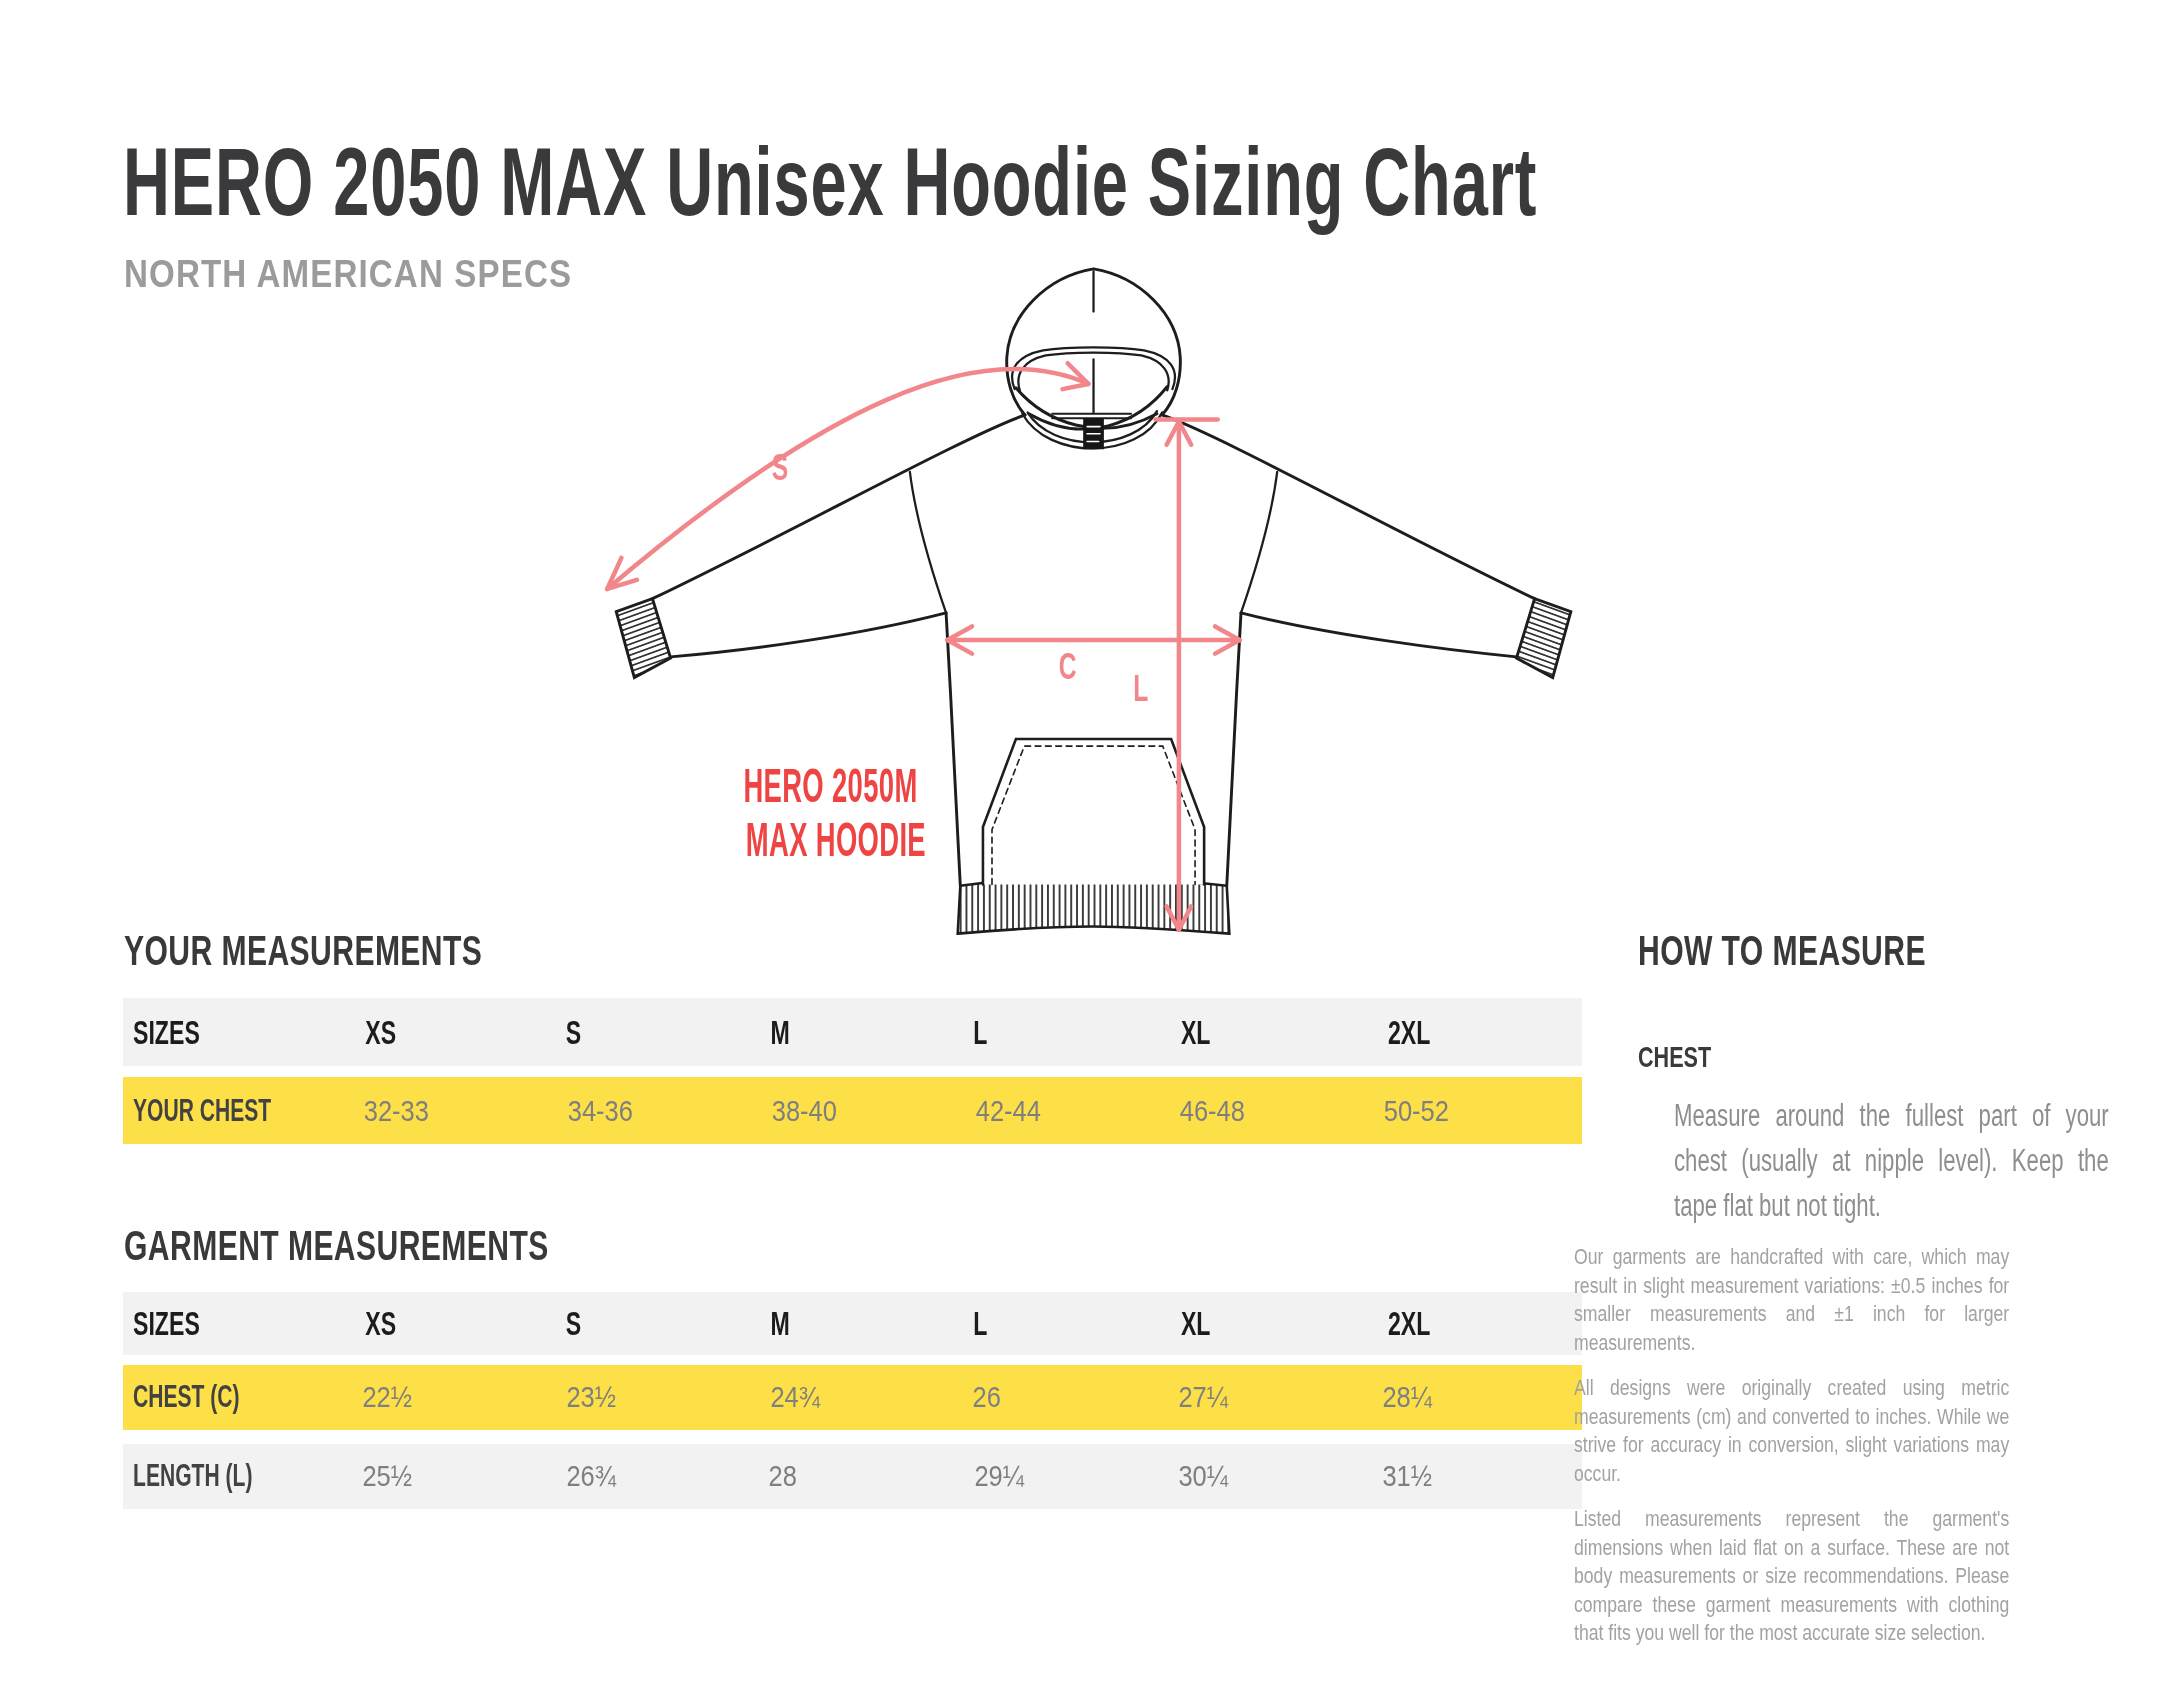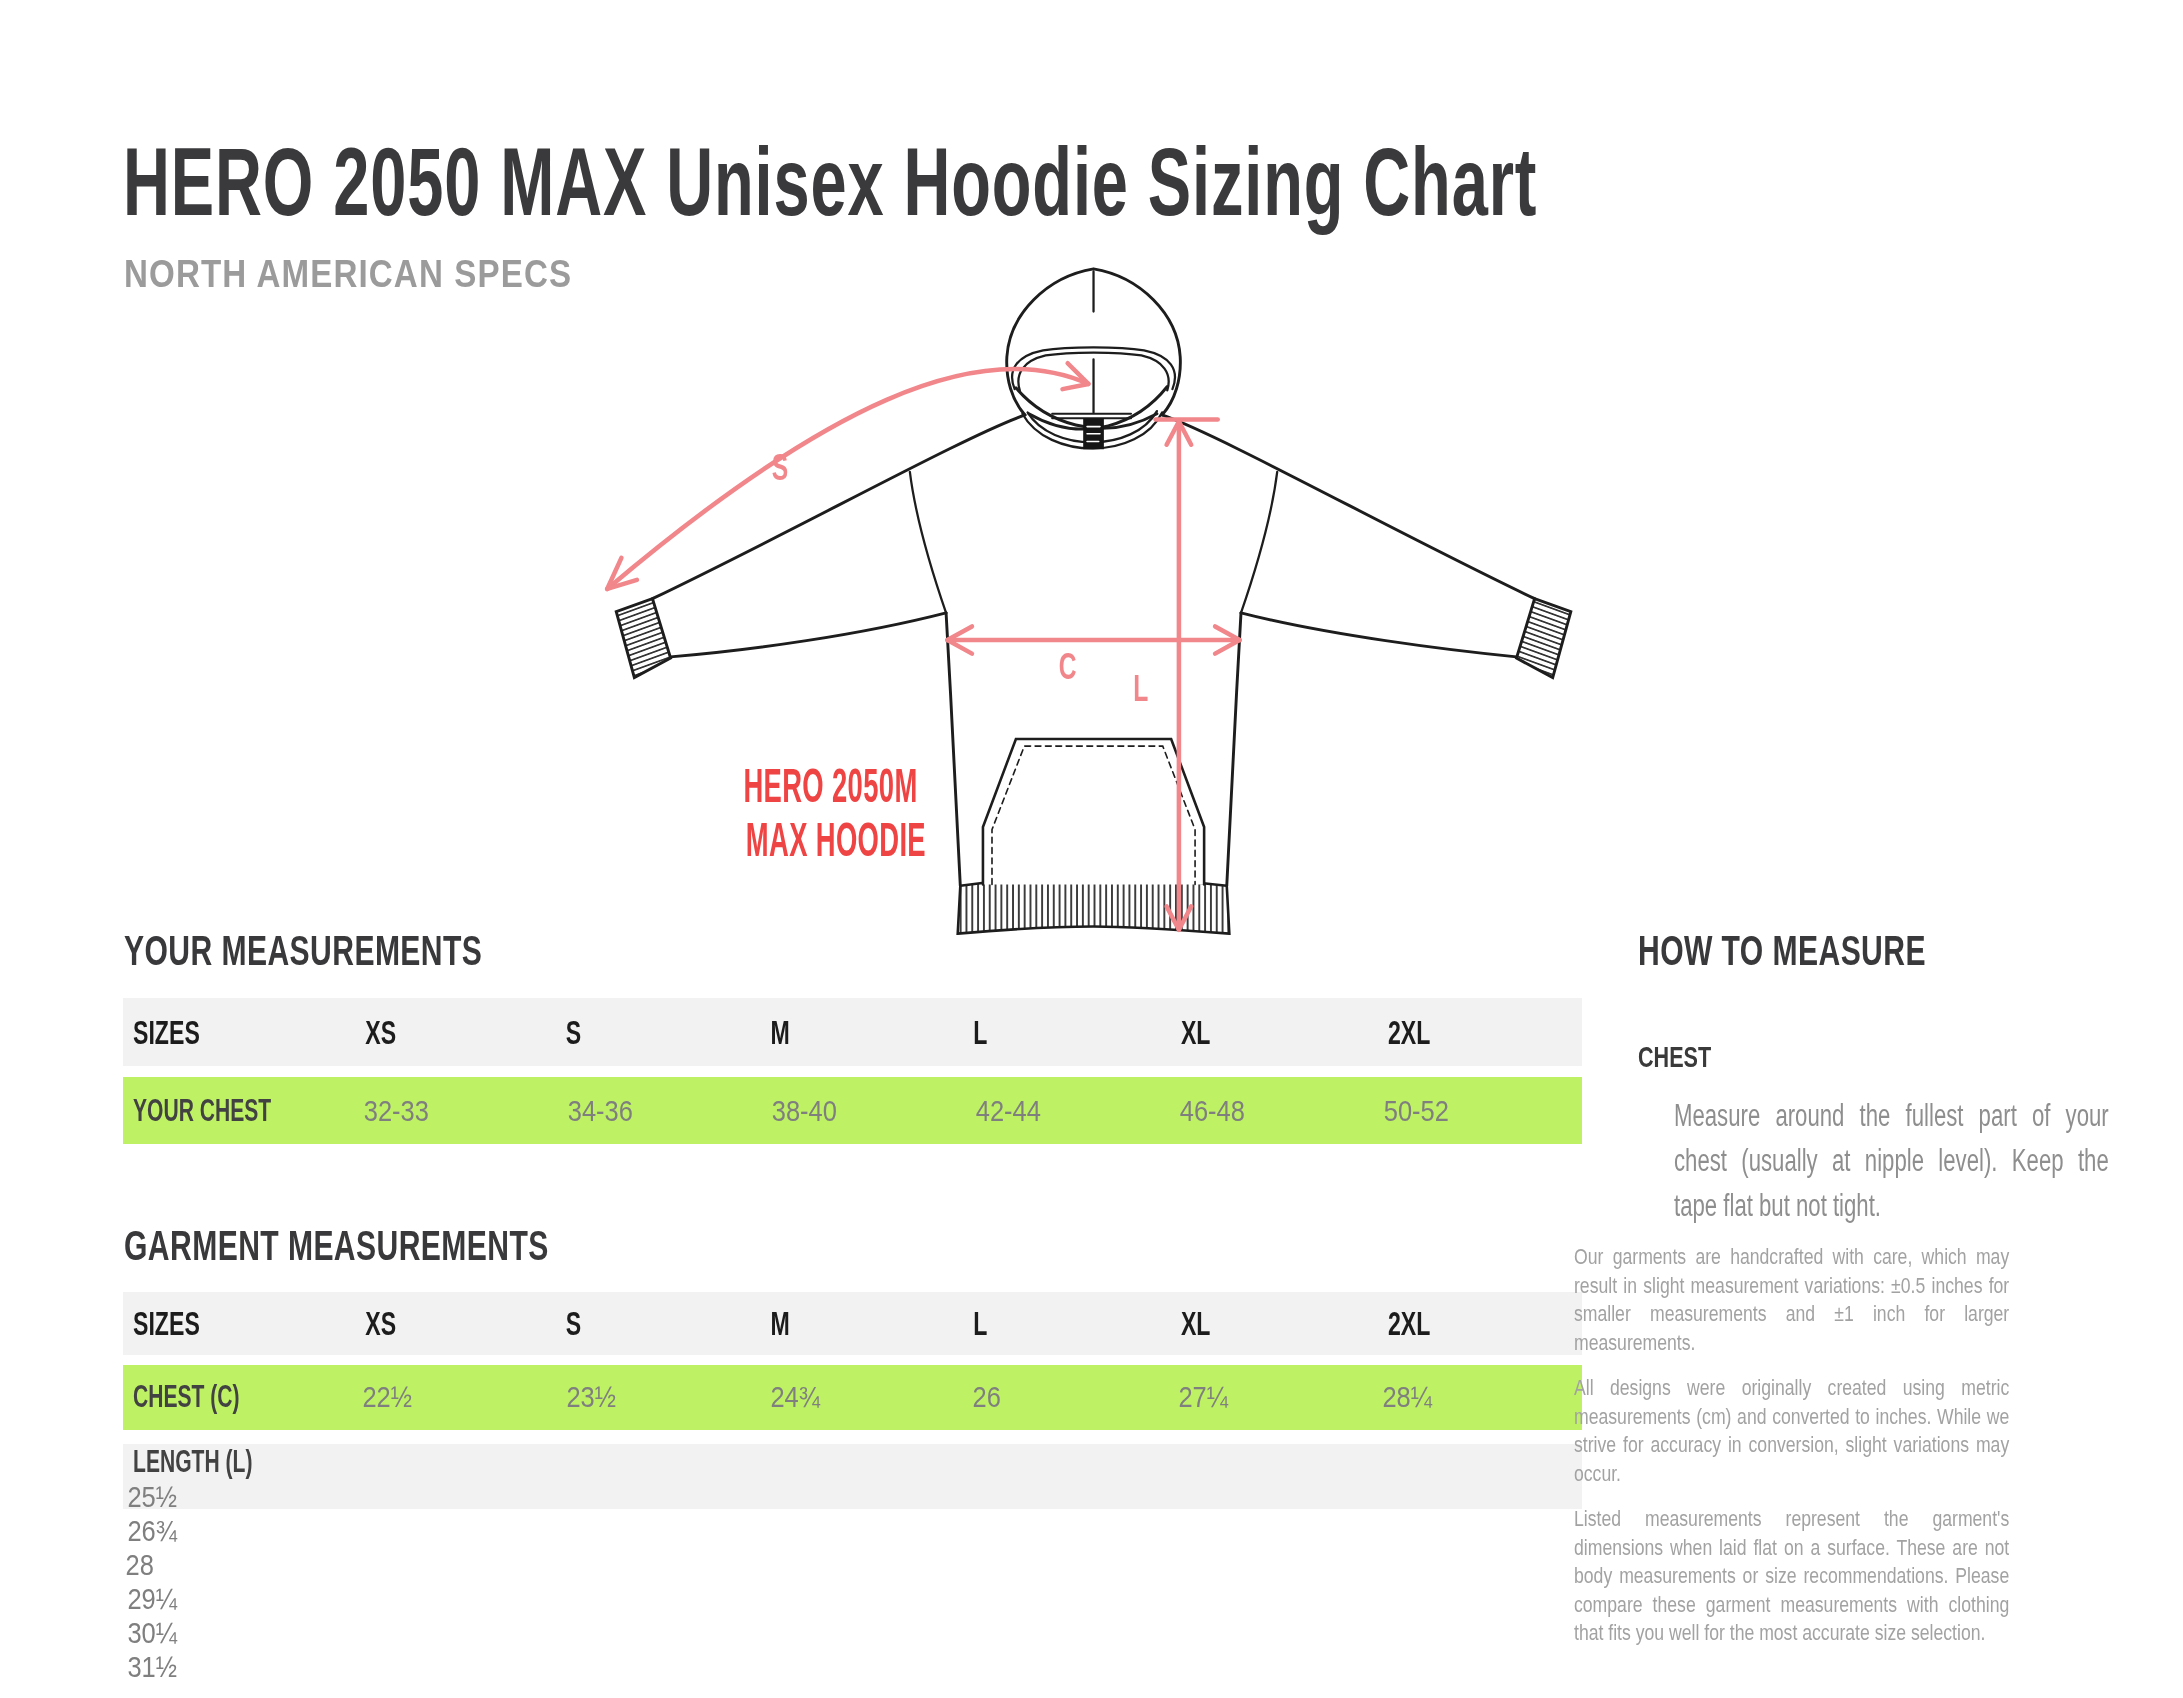--- a/index.html
+++ b/index.html
@@ -27,23 +27,23 @@
   #h-your{left:124px;top:926px;}
   #h-garment{left:124px;top:1221px;}
   #h-how{left:1638px;top:926px;}
 
   .sztable{left:123px;width:1459px;}
   #t1{top:998px;}
   #t2{top:1292px;}
   .trow{display:flex;align-items:stretch;width:100%;}
   .trow.head{height:68px;background:#F2F2F2;margin-bottom:11px;}
   #t2 .trow.head{height:63px;margin-bottom:9.7px;}
-  .trow.data{height:67px;background:#bef264;}
+  .trow.data{height:67px;background:#fde047;}
   #t2 .trow.data{height:65px;margin-bottom:14px;}
-  #t2 .trow.data.alt{background:#F2F2F2;flex-direction:column;}
+  #t2 .trow.data.alt{background:#F2F2F2;}
   #t2 .trow.data:last-child{margin-bottom:0;}
   .lab{width:225px;padding-left:10.4px;display:flex;align-items:center;}
   .cell{flex:1;display:flex;align-items:center;justify-content:flex-start;}
   .hd{font-size:34px;color:#1c1c1c;}
   .rl{font-size:31px;color:#424242;transform-origin:left center;}
 
   #chest-sub{left:1638px;top:1040px;font-size:30px;color:#3a3a3a;}
   #chest-sub .cond{transform:scaleX(.72);}
 
   #howto-body{left:1674px;top:1093px;width:435px;}

